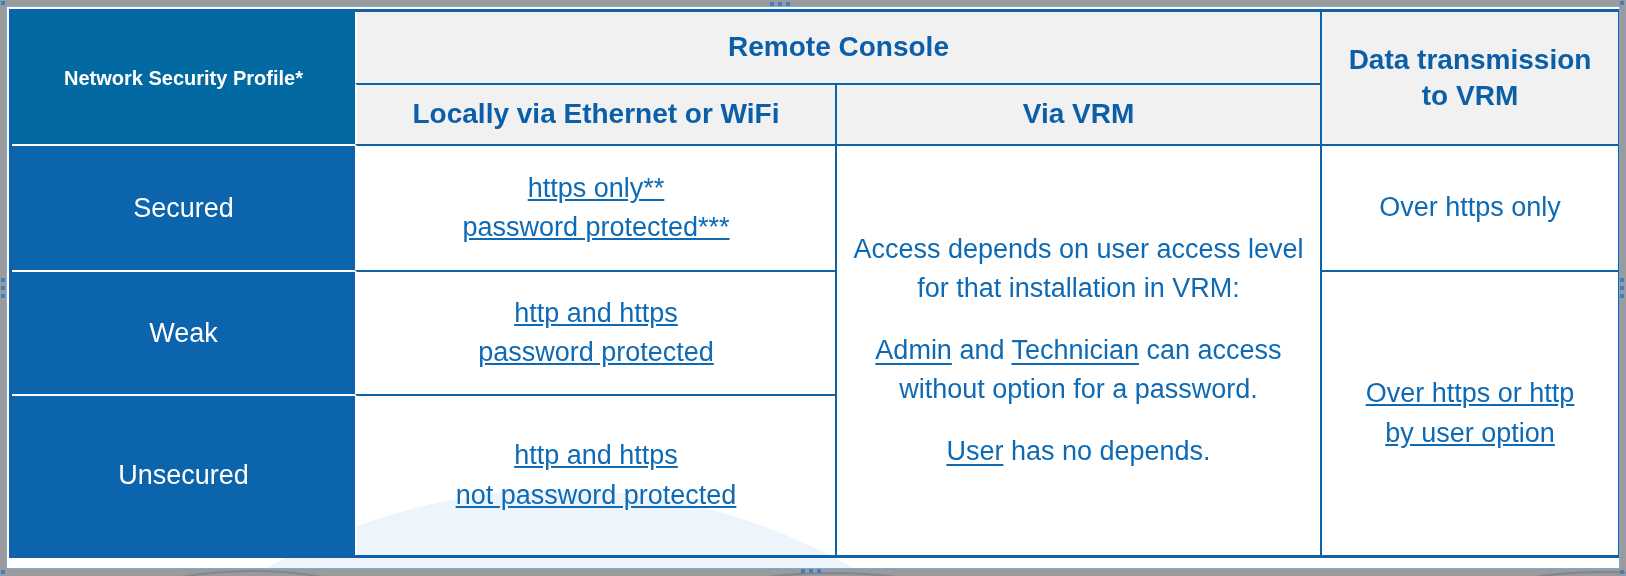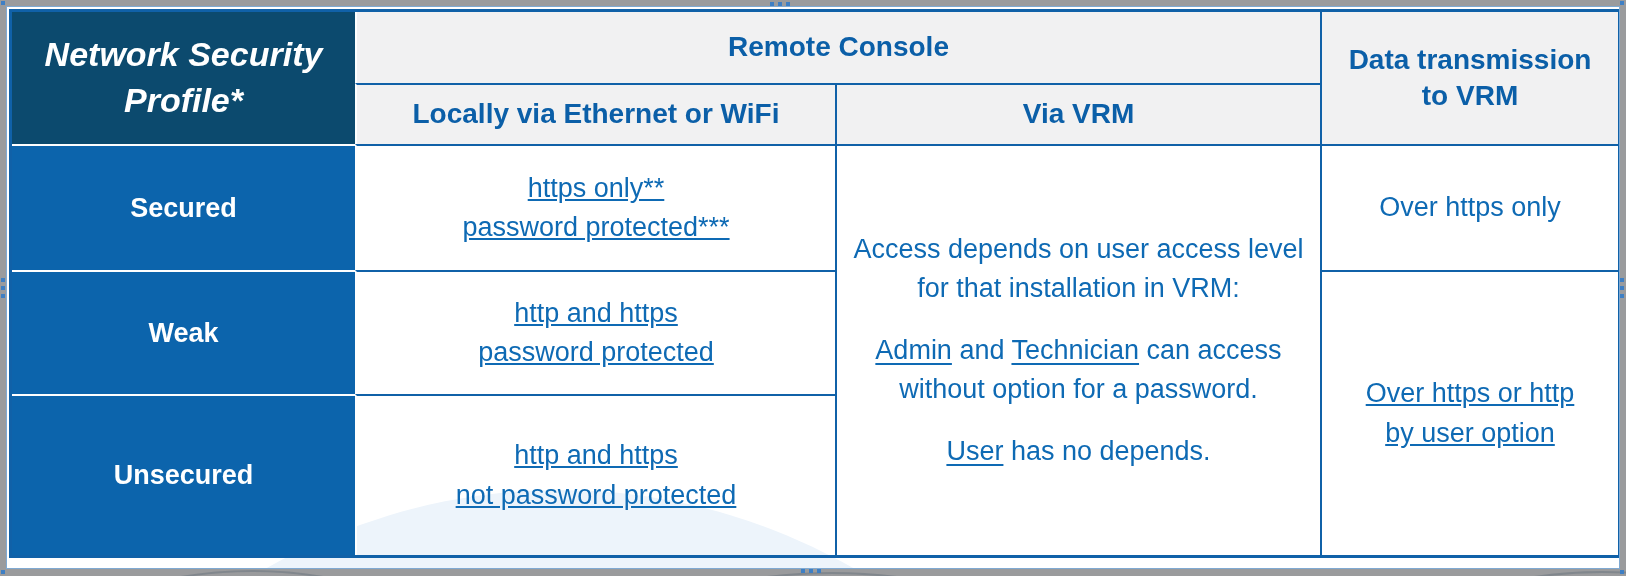--- a/index.html
+++ b/index.html
@@ -34,22 +34,22 @@
   .grid td,.grid th{
     border-top:2px solid #1061a8;border-left:2px solid #1061a8;
     text-align:center;vertical-align:middle;padding:2px 16px;
     box-sizing:border-box;
   }
   .grid tr.first > *{border-top:none;}
   .grid .fc{border-left:none;}
   .wl{border-left-color:#ffffff !important;}
   .wt{border-top-color:#ffffff !important;}
 
-  .bluehead{background:#0c4a6e;color:#ffffff;font-weight:bold;font-size:34px;line-height:1.35;font-style:italic;}
-  .bluecell{background:#0c64ac;color:#ffffff;font-weight:bold;font-size:27px;}
+  .bluehead{background:#0369a1;color:#ffffff;font-weight:bold;font-size:20px;line-height:1.35;}
+  .bluecell{background:#0c64ac;color:#ffffff;font-weight:normal;font-size:27px;}
   .grayhead{background:#f1f1f2;color:#0b5fa8;font-weight:bold;font-size:28px;line-height:1.3;}
   .bodycell{background:transparent;color:#0e6ab4;font-size:27px;line-height:1.45;font-weight:normal;}
   .bodycell .ln{display:block;text-decoration:underline;}
   .vrm p{margin:23px 0;}
   .u{text-decoration:underline;text-underline-offset:4px;}
 
   
   .handle{position:absolute;display:flex;gap:4px;z-index:5;}
   .handle i{width:4px;height:4px;background:#3e7fc4;display:block;}
   .h-top{left:770px;top:2px;flex-direction:row;}

